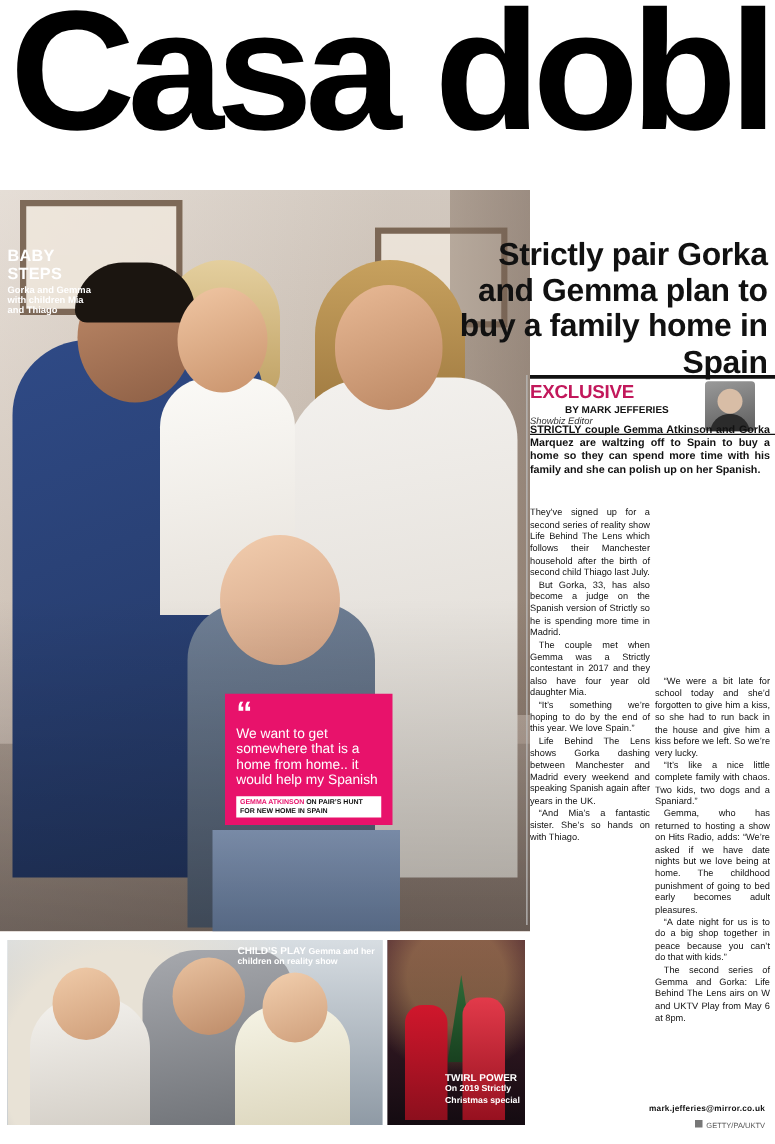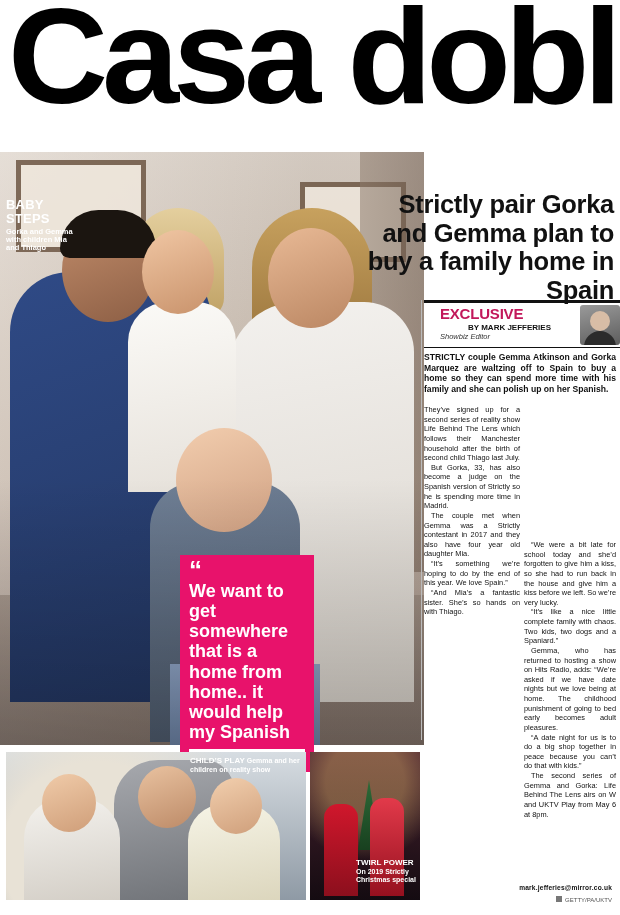--- a/index.html
+++ b/index.html
@@ -146,21 +146,21 @@
     letter-spacing:-.3px;
     margin-top:25px;
   }
 
   
   .excl-wrap{
     position:absolute;left:424px;top:300px;width:196px;
   }
   .excl-rule{height:3px;background:#111;width:196px;}
   .excl{
-    display:flex;align-items:flex-start;justify-content:flex-end;
+    display:flex;align-items:flex-start;justify-content:flex-start;
     padding-top:2px;
   }
   .excl-left{width:140px;}
   .excl-title{
     font-size:15px;font-weight:bold;color:#c2185b;letter-spacing:-.2px;
   }
   .excl-by{font-size:8px;font-weight:bold;color:#111;margin-top:1px;padding-left:28px;}
   .excl-role{font-size:7.5px;font-style:italic;color:#333;}
   .excl-head{
     width:40px;height:40px;border-radius:3px;
@@ -172,21 +172,21 @@
     border-radius:50%;background:#d8bda6;
   }
   .excl-head:before{
     content:"";position:absolute;left:4px;top:26px;width:32px;height:16px;
     border-radius:16px 16px 0 0;background:#2b2b2b;
   }
   .excl-rule2{height:1px;background:#111;width:196px;margin-top:2px;}
 
   
   .intro{
-    position:absolute;left:424px;top:352px;width:192px;
+    position:absolute;left:424px;top:338px;width:192px;
     font-size:8.6px;line-height:1.25;font-weight:bold;color:#111;
     text-align:justify;
   }
 
   
   .body-col{
     position:absolute;left:424px;top:405px;width:96px;height:470px;
     font-size:7.4px;line-height:1.3;color:#111;text-align:justify;
   }
   .body-col2{
@@ -199,21 +199,21 @@
   
   .pull{
     position:absolute;left:180px;top:555px;width:134px;
     background:#e8126b;color:#fff;padding:8px 9px 6px 9px;
     box-sizing:border-box;
   }
   .pull .mark{
     font-size:26px;font-weight:bold;line-height:.6;height:16px;
   }
   .pull .qtext{
-    font-size:18px;font-weight:bold;line-height:1.12;margin-top:2px;
+    font-size:11px;font-weight:normal;line-height:1.12;margin-top:2px;
   }
   .pull .attrib{
     margin-top:7px;background:#fff;color:#111;
     font-size:5.6px;font-weight:bold;padding:2px 3px;line-height:1.15;
   }
   .pull .attrib b{color:#e8126b;}
 
   
   .photo-bl{
     position:absolute;left:6px;top:752px;width:300px;height:148px;
@@ -355,20 +355,21 @@
 
   <div class="intro">STRICTLY couple Gemma Atkinson and Gorka Marquez are waltzing off to Spain to buy a home so they can spend more time with his family and she can polish up on her Spanish.</div>
 
   <div class="gutter-line"></div>
 
   <div class="body-col">
     <p>They’ve signed up for a second series of reality show Life Behind The Lens which follows their Manchester household after the birth of second child Thiago last July.</p>
     <p>But Gorka, 33, has also become a judge on the Spanish version of Strictly so he is spending more time in Madrid.</p>
     <p>The couple met when Gemma was a Strictly contestant in 2017 and they also have four year old daughter Mia.</p>
     <p>“It’s something we’re hoping to do by the end of this year. We love Spain.”</p>
+    <p>Life Behind The Lens shows Gorka dashing between Manchester and Madrid every weekend and speaking Spanish again after years in the UK.</p>
     <p>“And Mia’s a fantastic sister. She’s so hands on with Thiago.</p>
   </div>
 
   <div class="body-col2">
     <p>“We were a bit late for school today and she’d forgotten to give him a kiss, so she had to run back in the house and give him a kiss before we left. So we’re very lucky.</p>
     <p>“It’s like a nice little complete family with chaos. Two kids, two dogs and a Spaniard.”</p>
     <p>Gemma, who has returned to hosting a show on Hits Radio, adds: “We’re asked if we have date nights but we love being at home. The childhood punishment of going to bed early becomes adult pleasures.</p>
     <p>“A date night for us is to do a big shop together in peace because you can’t do that with kids.”</p>
     <p>The second series of Gemma and Gorka: Life Behind The Lens airs on W and UKTV Play from May 6 at 8pm.</p>
   </div>

